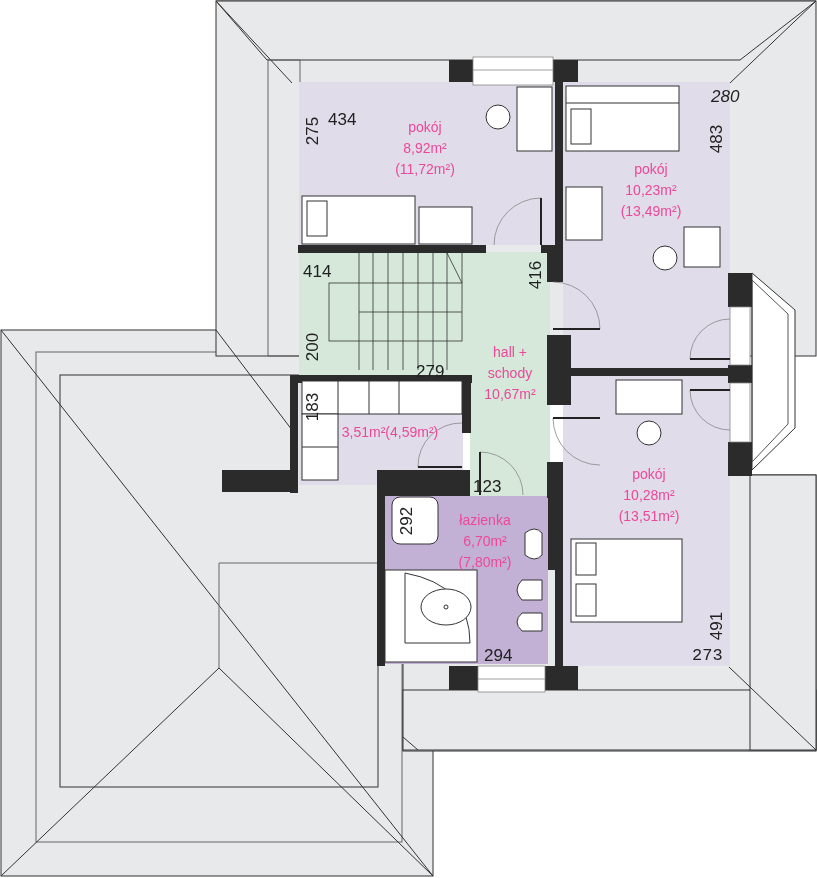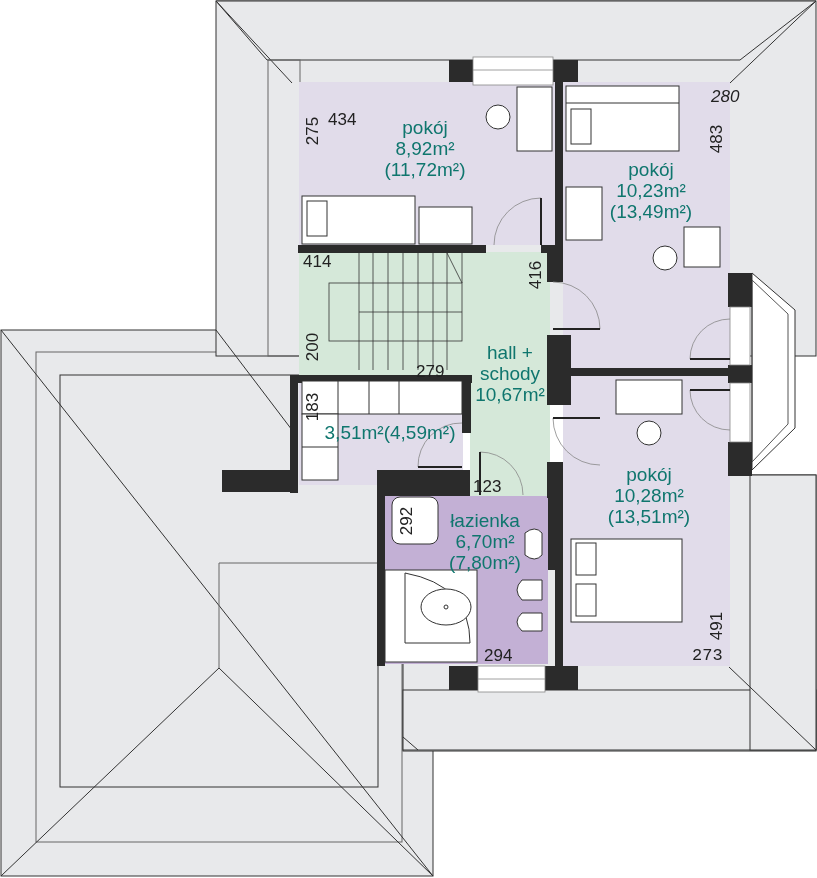--- a/index.html
+++ b/index.html
@@ -1,19 +1,19 @@
 <!DOCTYPE html>
 <html><head>
 <meta charset="utf-8">
 <style>
   html, body { margin: 0; padding: 0; background: #ffffff; }
   body { width: 817px; height: 878px; position: relative; overflow: hidden;
          font-family: "Liberation Sans", sans-serif; }
   #plan { position: absolute; left: 0; top: 0; }
-  .lbl { position: absolute; color: #0f766e; font-size: 19px; line-height: 21px;
+  .lbl { position: absolute; color: #ec4899; font-size: 14px; line-height: 21px;
          text-align: center; white-space: nowrap; }
   .dim { position: absolute; color: #222222; font-size: 17px; line-height: 18px; white-space: nowrap; }
   .rot { transform: rotate(-90deg); transform-origin: center center; }
 </style>
 </head>
 <body>
 
 <svg id="plan" width="817" height="878" viewBox="0 0 817 878" xmlns="http://www.w3.org/2000/svg">
 
   <g fill="#e8e9eb" stroke="#333" stroke-width="1">
@@ -174,21 +174,21 @@
   <div>(13,49m²)</div>
 </div>
 <div class="dim" style="left:711px;top:88px;font-style:italic;">280</div>
 <div class="dim rot" style="left:703px;top:130px;">483</div>
 
 <div class="lbl" style="left:455px;top:302px;width:110px;margin-top:40px;">
   <div>hall +</div>
   <div>schody</div>
   <div>10,67m²</div>
 </div>
-<div class="dim" style="left:303px;top:253px;">414</div>
+<div class="dim" style="left:303px;top:263px;">414</div>
 <div class="dim rot" style="left:299px;top:338px;">200</div>
 <div class="dim rot" style="left:522px;top:266px;">416</div>
 
 <div class="lbl" style="left:315px;top:422px;width:150px;">
   <div>3,51m²(4,59m²)</div>
 </div>
 <div class="dim" style="left:416px;top:363px;">279</div>
 <div class="dim rot" style="left:299px;top:398px;">183</div>
 
 <div class="lbl" style="left:430px;top:510px;width:110px;">

